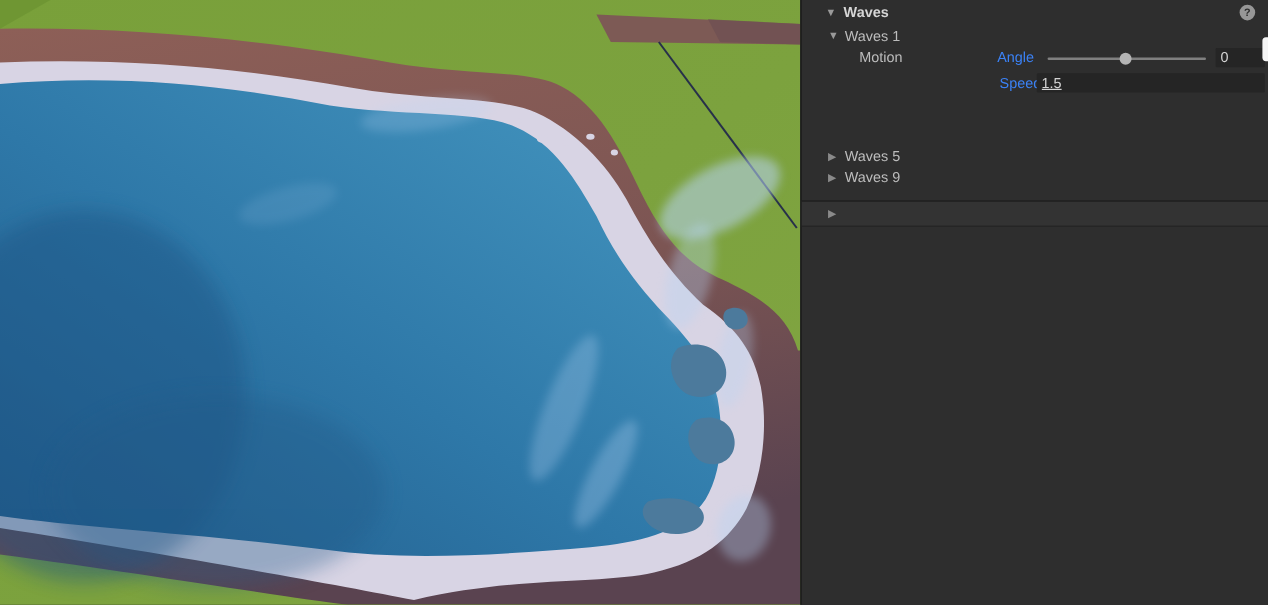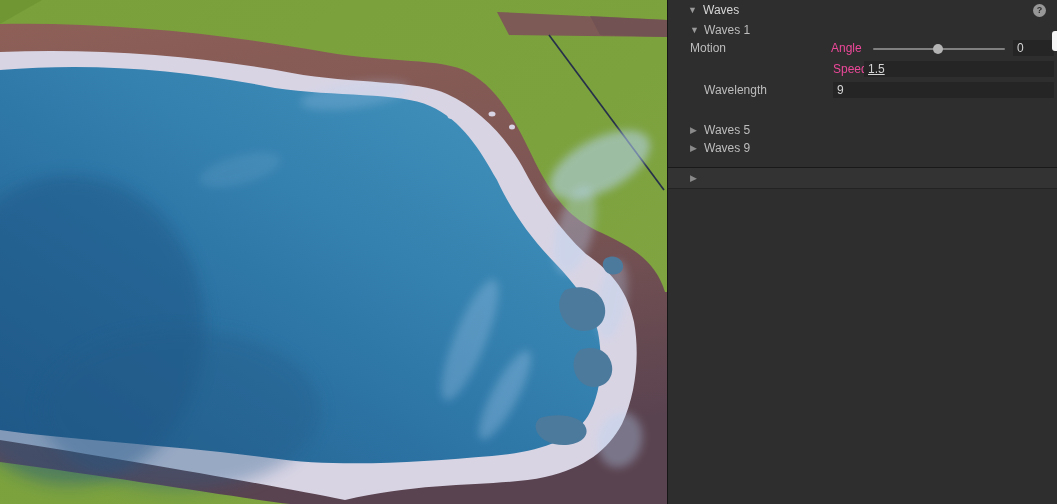--- a/index.html
+++ b/index.html
@@ -17,21 +17,21 @@
   
   #inspector {
     position: absolute; left: 667px; top: 0; width: 390px; height: 504px;
     background: #2e2e2e; border-left: 1px solid #161616;
     color: #c4c4c4; font-size: 12px; overflow: hidden;
   }
   .row { position: absolute; left: 0; width: 100%; }
   .fold-tri { position: absolute; font-size: 9px; color: #9a9a9a; top: 50%; transform: translateY(-52%); cursor: default; }
   .fold-tri.collapsed { color: #8a8a8a; }
   .lbl { color: #bdbdbd; }
-  .hdr-lbl { color: #d6d6d6; font-weight: normal; }
+  .hdr-lbl { color: #d6d6d6; font-weight: bold; }
 
   #row-waves   { top: 0;   height: 21px; line-height: 21px; }
   #row-waves1  { top: 21px; height: 18px; line-height: 18px; }
   #row-motion  { top: 40px; height: 17px; line-height: 17px; }
   #row-speed   { top: 61px; height: 16px; line-height: 16px; }
   #row-wavelen { top: 82px; height: 16px; line-height: 16px; }
   #row-steep   { top: 102px; height: 17px; line-height: 17px; }
   #row-waves2  { top: 122px; height: 17px; line-height: 17px; }
   #row-waves3  { top: 140px; height: 17px; line-height: 17px; }
   #row-advanced {
@@ -63,21 +63,21 @@
     position: absolute; left: 0; right: 0; top: 50%; height: 2px;
     margin-top: -1px; background: #808080; border-radius: 1px;
   }
   .slider .thumb {
     position: absolute; top: 50%; width: 10px; height: 10px; margin-top: -5px;
     background: #b4b4b4; border-radius: 50%;
   }
   #slider-angle .thumb { left: 60px; }
   #slider-steep .thumb { left: 42px; }
 
-  .sub-label { position: absolute; color: #ec4899; }
+  .sub-label { position: absolute; color: #3b82f6; }
 
   #cursor-artifact {
     position: absolute; left: 384px; top: 31px; width: 9px; height: 20px;
     background: #f5f5f5; border-radius: 3px;
   }
 </style>
 </head>
 <body>
 
 <div id="app">
@@ -187,38 +187,34 @@
       <span class="hdr-lbl" style="position:absolute;left:35px">Waves</span>
       <span class="help-circle">?</span>
     </div>
 
     <div class="row" id="row-waves1">
       <span class="fold-tri" style="left:22px">▼</span>
       <span class="lbl" style="position:absolute;left:36px">Waves 1</span>
     </div>
 
     <div class="row" id="row-motion">
-      <span class="lbl" style="position:absolute;left:22px">Motion</span>
+      <span class="lbl" style="position:absolute;left:48px">Motion</span>
       <span class="sub-label" style="left:163px">Angle</span>
       <div class="slider" id="slider-angle">
         <div class="track"></div>
         <div class="thumb"></div>
       </div>
       <input class="tfield" id="field-angle" value="0" style="">
     </div>
 
     <div class="row" id="row-speed">
       <span class="sub-label" style="left:165px;line-height:16px">Speed</span>
       <input class="tfield" id="field-speed" value="1.5" style="">
     </div>
 
-    <div class="row" id="row-wavelen">
-      <span class="lbl" style="position:absolute;left:36px">Wavelength</span>
-      <input class="tfield" id="field-wavelen" value="9" style="">
-    </div>
 
 
     <div class="row" id="row-waves2">
       <span class="fold-tri collapsed" style="left:22px">▶</span>
       <span class="lbl" style="position:absolute;left:36px">Waves 5</span>
     </div>
 
     <div class="row" id="row-waves3">
       <span class="fold-tri collapsed" style="left:22px">▶</span>
       <span class="lbl" style="position:absolute;left:36px">Waves 9</span>

